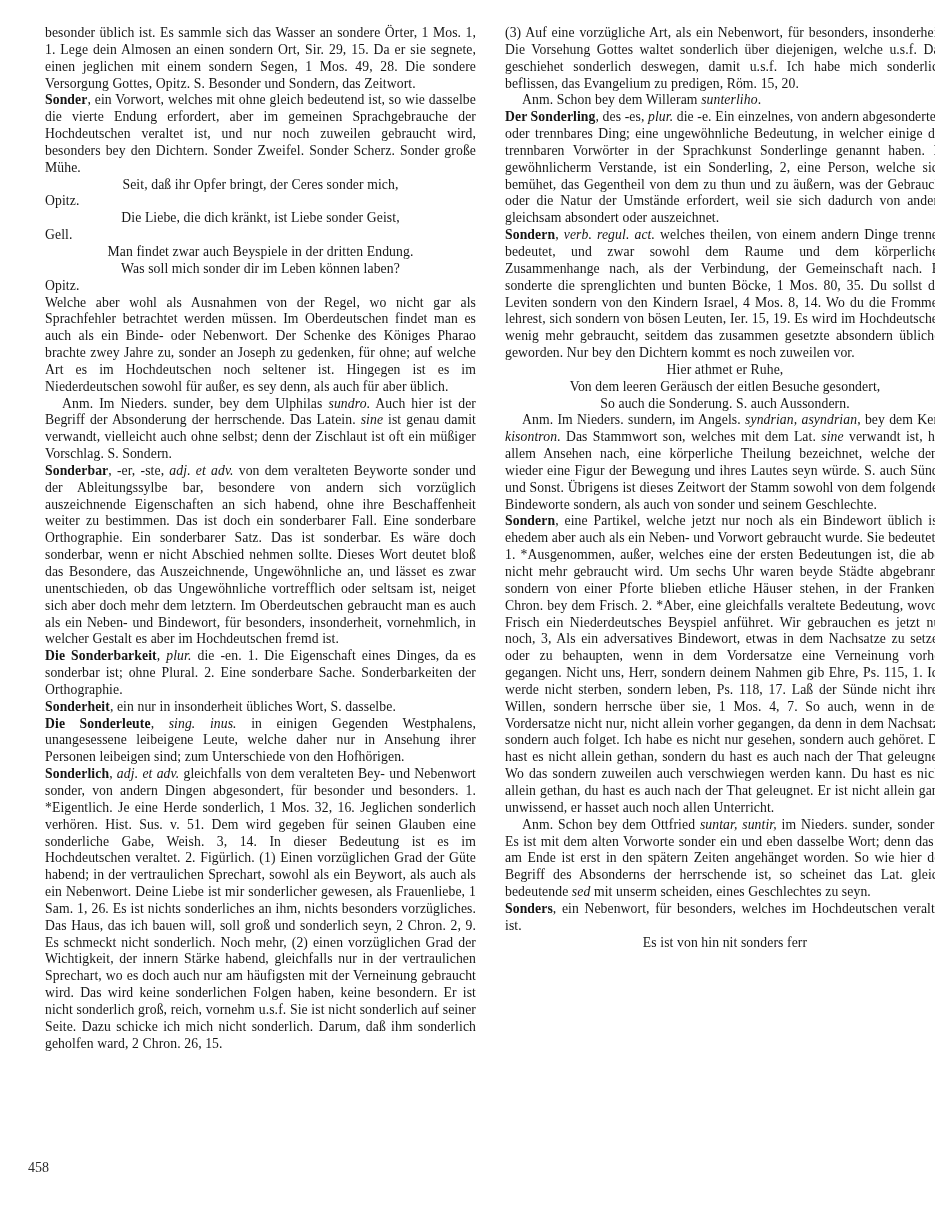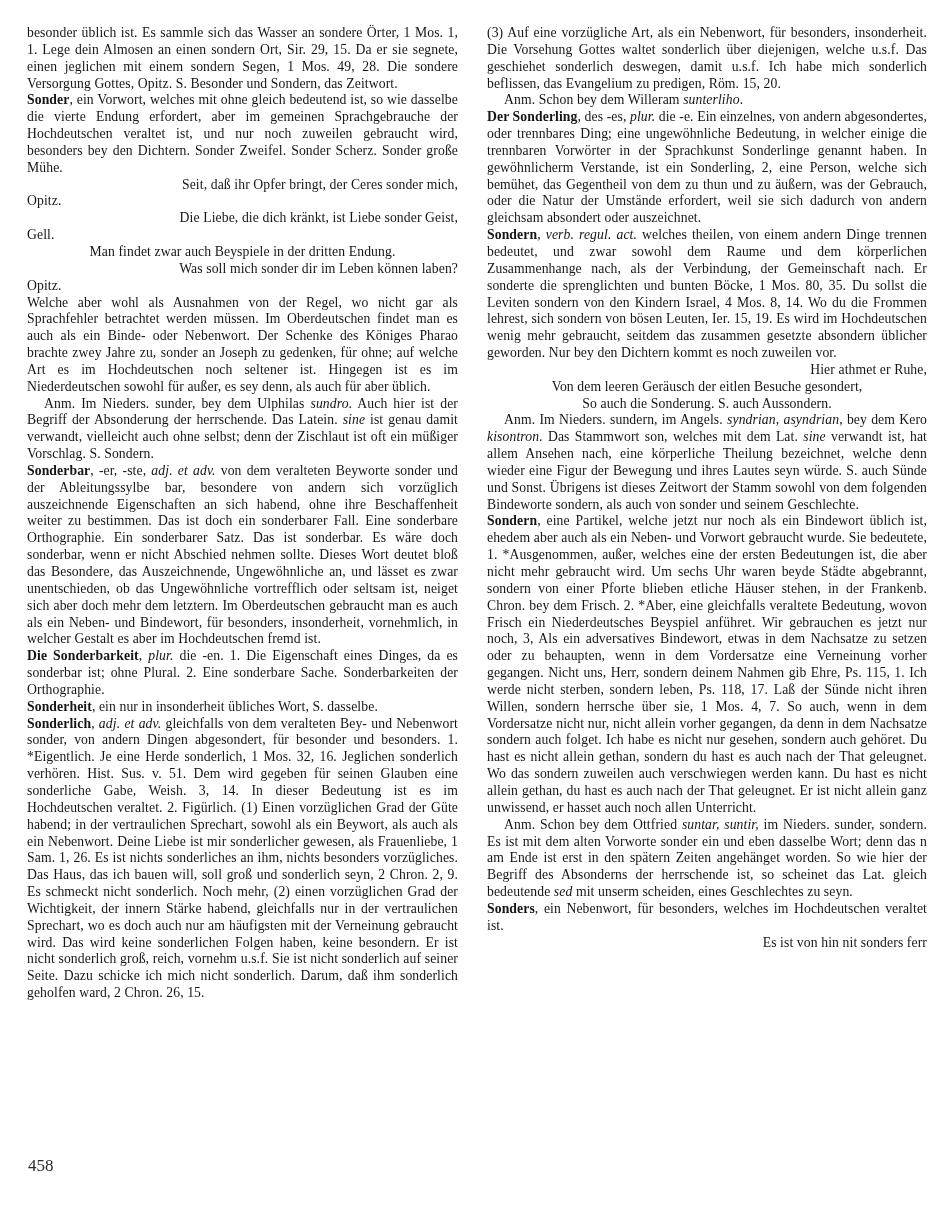--- a/index.html
+++ b/index.html
@@ -1,50 +1,51 @@
 <!DOCTYPE html>
 <html><head>
 <meta charset="utf-8">
 <style>
   html,body{margin:0;padding:0;background:#ffffff;}
   .page{position:relative;width:935px;height:1210px;background:#ffffff;overflow:hidden;
         font-family:"Liberation Serif", serif;color:#151515;}
   .col{position:absolute;top:25px;text-align:justify;font-size:13.7px;line-height:16.85px;
-       letter-spacing:0.1px;}
+       letter-spacing:0.1px;margin-left:18px;}
   .col-left{left:27px;width:431px;}
   .col-right{left:487px;width:440px;}
   p.para{margin:0;padding:0;}
   .bold{font-weight:700;}
   .italic{font-style:italic;font-family:Liberation Serif, serif;}
   .flush{}
   .indent{text-indent:17px;}
-  .verse{text-align:right;padding-left:19px;}
+  .verse{text-align:center;padding-left:19px;}
   .line{text-align:center;}
   .attribution{text-align:left;padding-right:55px;}
-  .page-number{position:absolute;left:28px;bottom:34px;font-size:17px;color:#2a2a2a;}
+  .page-number{position:absolute;left:28px;bottom:34px;font-size:14px;color:#2a2a2a;}
 </style>
 </head>
 <body>
 
 <div class="page">
   <div class="col col-left">
       <p class="para flush"><span>besonder üblich ist. Es sammle sich das Wasser an sondere Örter, 1 Mos. 1, 1. Lege dein Almosen an einen sondern Ort, Sir. 29, 15. Da er sie segnete, einen jeglichen mit einem sondern Segen, 1 Mos. 49, 28. Die sondere Versorgung Gottes, Opitz. S. Besonder und Sondern, das Zeitwort.</span></p>
       <p class="para flush"><span class="bold">Sonder</span><span>, ein Vorwort, welches mit ohne gleich bedeutend ist, so wie dasselbe die vierte Endung erfordert, aber im gemeinen Sprachgebrauche der Hochdeutschen veraltet ist, und nur noch zuweilen gebraucht wird, besonders bey den Dichtern. Sonder Zweifel. Sonder Scherz. Sonder große Mühe.</span></p>
       <p class="para verse"><span>Seit, daß ihr Opfer bringt, der Ceres sonder mich,</span></p>
       <p class="para attribution"><span>Opitz.</span></p>
       <p class="para verse"><span>Die Liebe, die dich kränkt, ist Liebe sonder Geist,</span></p>
       <p class="para attribution"><span>Gell.</span></p>
       <p class="para line"><span>Man findet zwar auch Beyspiele in der dritten Endung.</span></p>
       <p class="para verse"><span>Was soll mich sonder dir im Leben können laben?</span></p>
       <p class="para attribution"><span>Opitz.</span></p>
       <p class="para flush"><span>Welche aber wohl als Ausnahmen von der Regel, wo nicht gar als Sprachfehler betrachtet werden müssen. Im Oberdeutschen findet man es auch als ein Binde- oder Nebenwort. Der Schenke des Königes Pharao brachte zwey Jahre zu, sonder an Joseph zu gedenken, für ohne; auf welche Art es im Hochdeutschen noch seltener ist. Hingegen ist es im Niederdeutschen sowohl für außer, es sey denn, als auch für aber üblich.</span></p>
       <p class="para indent"><span>Anm. Im Nieders. sunder, bey dem Ulphilas </span><span class="italic">sundro</span><span>. Auch hier ist der Begriff der Absonderung der herrschende. Das Latein. </span><span class="italic">sine</span><span> ist genau damit verwandt, vielleicht auch ohne selbst; denn der Zischlaut ist oft ein müßiger Vorschlag. S. Sondern.</span></p>
       <p class="para flush"><span class="bold">Sonderbar</span><span>, -er, -ste, </span><span class="italic">adj. et adv.</span><span> von dem veralteten Beyworte sonder und der Ableitungssylbe bar, besondere von andern sich vorzüglich auszeichnende Eigenschaften an sich habend, ohne ihre Beschaffenheit weiter zu bestimmen. Das ist doch ein sonderbarer Fall. Eine sonderbare Orthographie. Ein sonderbarer Satz. Das ist sonderbar. Es wäre doch sonderbar, wenn er nicht Abschied nehmen sollte. Dieses Wort deutet bloß das Besondere, das Auszeichnende, Ungewöhnliche an, und lässet es zwar unentschieden, ob das Ungewöhnliche vortrefflich oder seltsam ist, neiget sich aber doch mehr dem letztern. Im Oberdeutschen gebraucht man es auch als ein Neben- und Bindewort, für besonders, insonderheit, vornehmlich, in welcher Gestalt es aber im Hochdeutschen fremd ist.</span></p>
       <p class="para flush"><span class="bold">Die Sonderbarkeit</span><span>, </span><span class="italic">plur.</span><span> die -en. 1. Die Eigenschaft eines Dinges, da es sonderbar ist; ohne Plural. 2. Eine sonderbare Sache. Sonderbarkeiten der Orthographie.</span></p>
       <p class="para flush"><span class="bold">Sonderheit</span><span>, ein nur in insonderheit übliches Wort, S. dasselbe.</span></p>
+      <p class="para flush"><span class="bold">Die Sonderleute</span><span>, </span><span class="italic">sing. inus.</span><span> in einigen Gegenden Westphalens, unangesessene leibeigene Leute, welche daher nur in Ansehung ihrer Personen leibeigen sind; zum Unterschiede von den Hofhörigen.</span></p>
       <p class="para flush"><span class="bold">Sonderlich</span><span>, </span><span class="italic">adj. et adv.</span><span> gleichfalls von dem veralteten Bey- und Nebenwort sonder, von andern Dingen abgesondert, für besonder und besonders. 1. *Eigentlich. Je eine Herde sonderlich, 1 Mos. 32, 16. Jeglichen sonderlich verhören. Hist. Sus. v. 51. Dem wird gegeben für seinen Glauben eine sonderliche Gabe, Weish. 3, 14. In dieser Bedeutung ist es im Hochdeutschen veraltet. 2. Figürlich. (1) Einen vorzüglichen Grad der Güte habend; in der vertraulichen Sprechart, sowohl als ein Beywort, als auch als ein Nebenwort. Deine Liebe ist mir sonderlicher gewesen, als Frauenliebe, 1 Sam. 1, 26. Es ist nichts sonderliches an ihm, nichts besonders vorzügliches. Das Haus, das ich bauen will, soll groß und sonderlich seyn, 2 Chron. 2, 9. Es schmeckt nicht sonderlich. Noch mehr, (2) einen vorzüglichen Grad der Wichtigkeit, der innern Stärke habend, gleichfalls nur in der vertraulichen Sprechart, wo es doch auch nur am häufigsten mit der Verneinung gebraucht wird. Das wird keine sonderlichen Folgen haben, keine besondern. Er ist nicht sonderlich groß, reich, vornehm u.s.f. Sie ist nicht sonderlich auf seiner Seite. Dazu schicke ich mich nicht sonderlich. Darum, daß ihm sonderlich geholfen ward, 2 Chron. 26, 15.</span></p>
     </div>
   <div class="col col-right">
       <p class="para flush"><span>(3) Auf eine vorzügliche Art, als ein Nebenwort, für besonders, insonderheit. Die Vorsehung Gottes waltet sonderlich über diejenigen, welche u.s.f. Das geschiehet sonderlich deswegen, damit u.s.f. Ich habe mich sonderlich beflissen, das Evangelium zu predigen, Röm. 15, 20.</span></p>
       <p class="para indent"><span>Anm. Schon bey dem Willeram </span><span class="italic">sunterliho</span><span>.</span></p>
       <p class="para flush"><span class="bold">Der Sonderling</span><span>, des -es, </span><span class="italic">plur.</span><span> die -e. Ein einzelnes, von andern abgesondertes, oder trennbares Ding; eine ungewöhnliche Bedeutung, in welcher einige die trennbaren Vorwörter in der Sprachkunst Sonderlinge genannt haben. In gewöhnlicherm Verstande, ist ein Sonderling, 2, eine Person, welche sich bemühet, das Gegentheil von dem zu thun und zu äußern, was der Gebrauch, oder die Natur der Umstände erfordert, weil sie sich dadurch von andern gleichsam absondert oder auszeichnet.</span></p>
       <p class="para flush"><span class="bold">Sondern</span><span>, </span><span class="italic">verb. regul. act.</span><span> welches theilen, von einem andern Dinge trennen bedeutet, und zwar sowohl dem Raume und dem körperlichen Zusammenhange nach, als der Verbindung, der Gemeinschaft nach. Er sonderte die sprenglichten und bunten Böcke, 1 Mos. 80, 35. Du sollst die Leviten sondern von den Kindern Israel, 4 Mos. 8, 14. Wo du die Frommen lehrest, sich sondern von bösen Leuten, Ier. 15, 19. Es wird im Hochdeutschen wenig mehr gebraucht, seitdem das zusammen gesetzte absondern üblicher geworden. Nur bey den Dichtern kommt es noch zuweilen vor.</span></p>
       <p class="para verse"><span>Hier athmet er Ruhe,</span></p>
       <p class="para line"><span>Von dem leeren Geräusch der eitlen Besuche gesondert,</span></p>
       <p class="para line"><span>So auch die Sonderung. S. auch Aussondern.</span></p>

